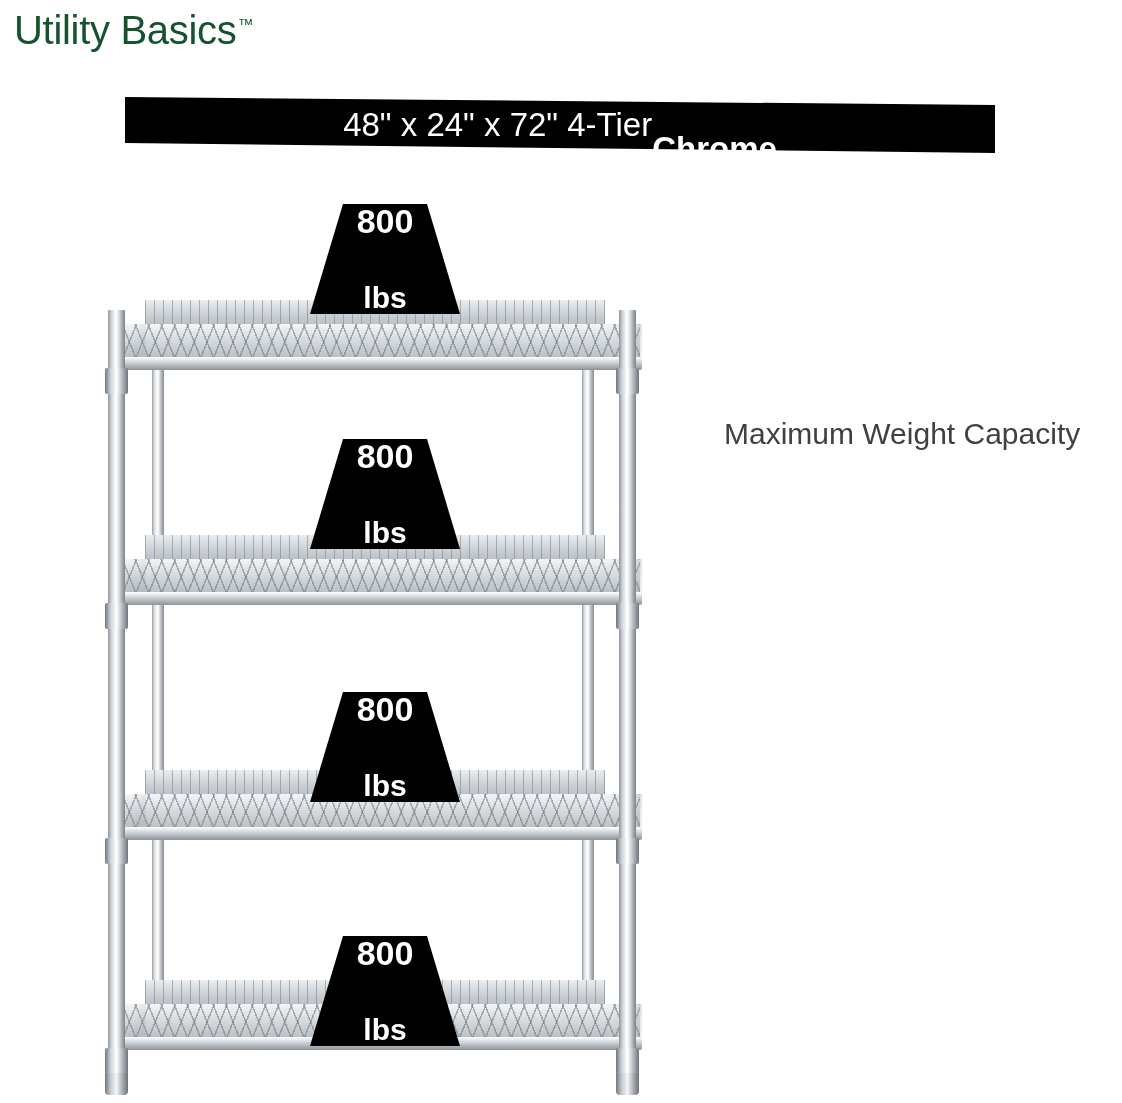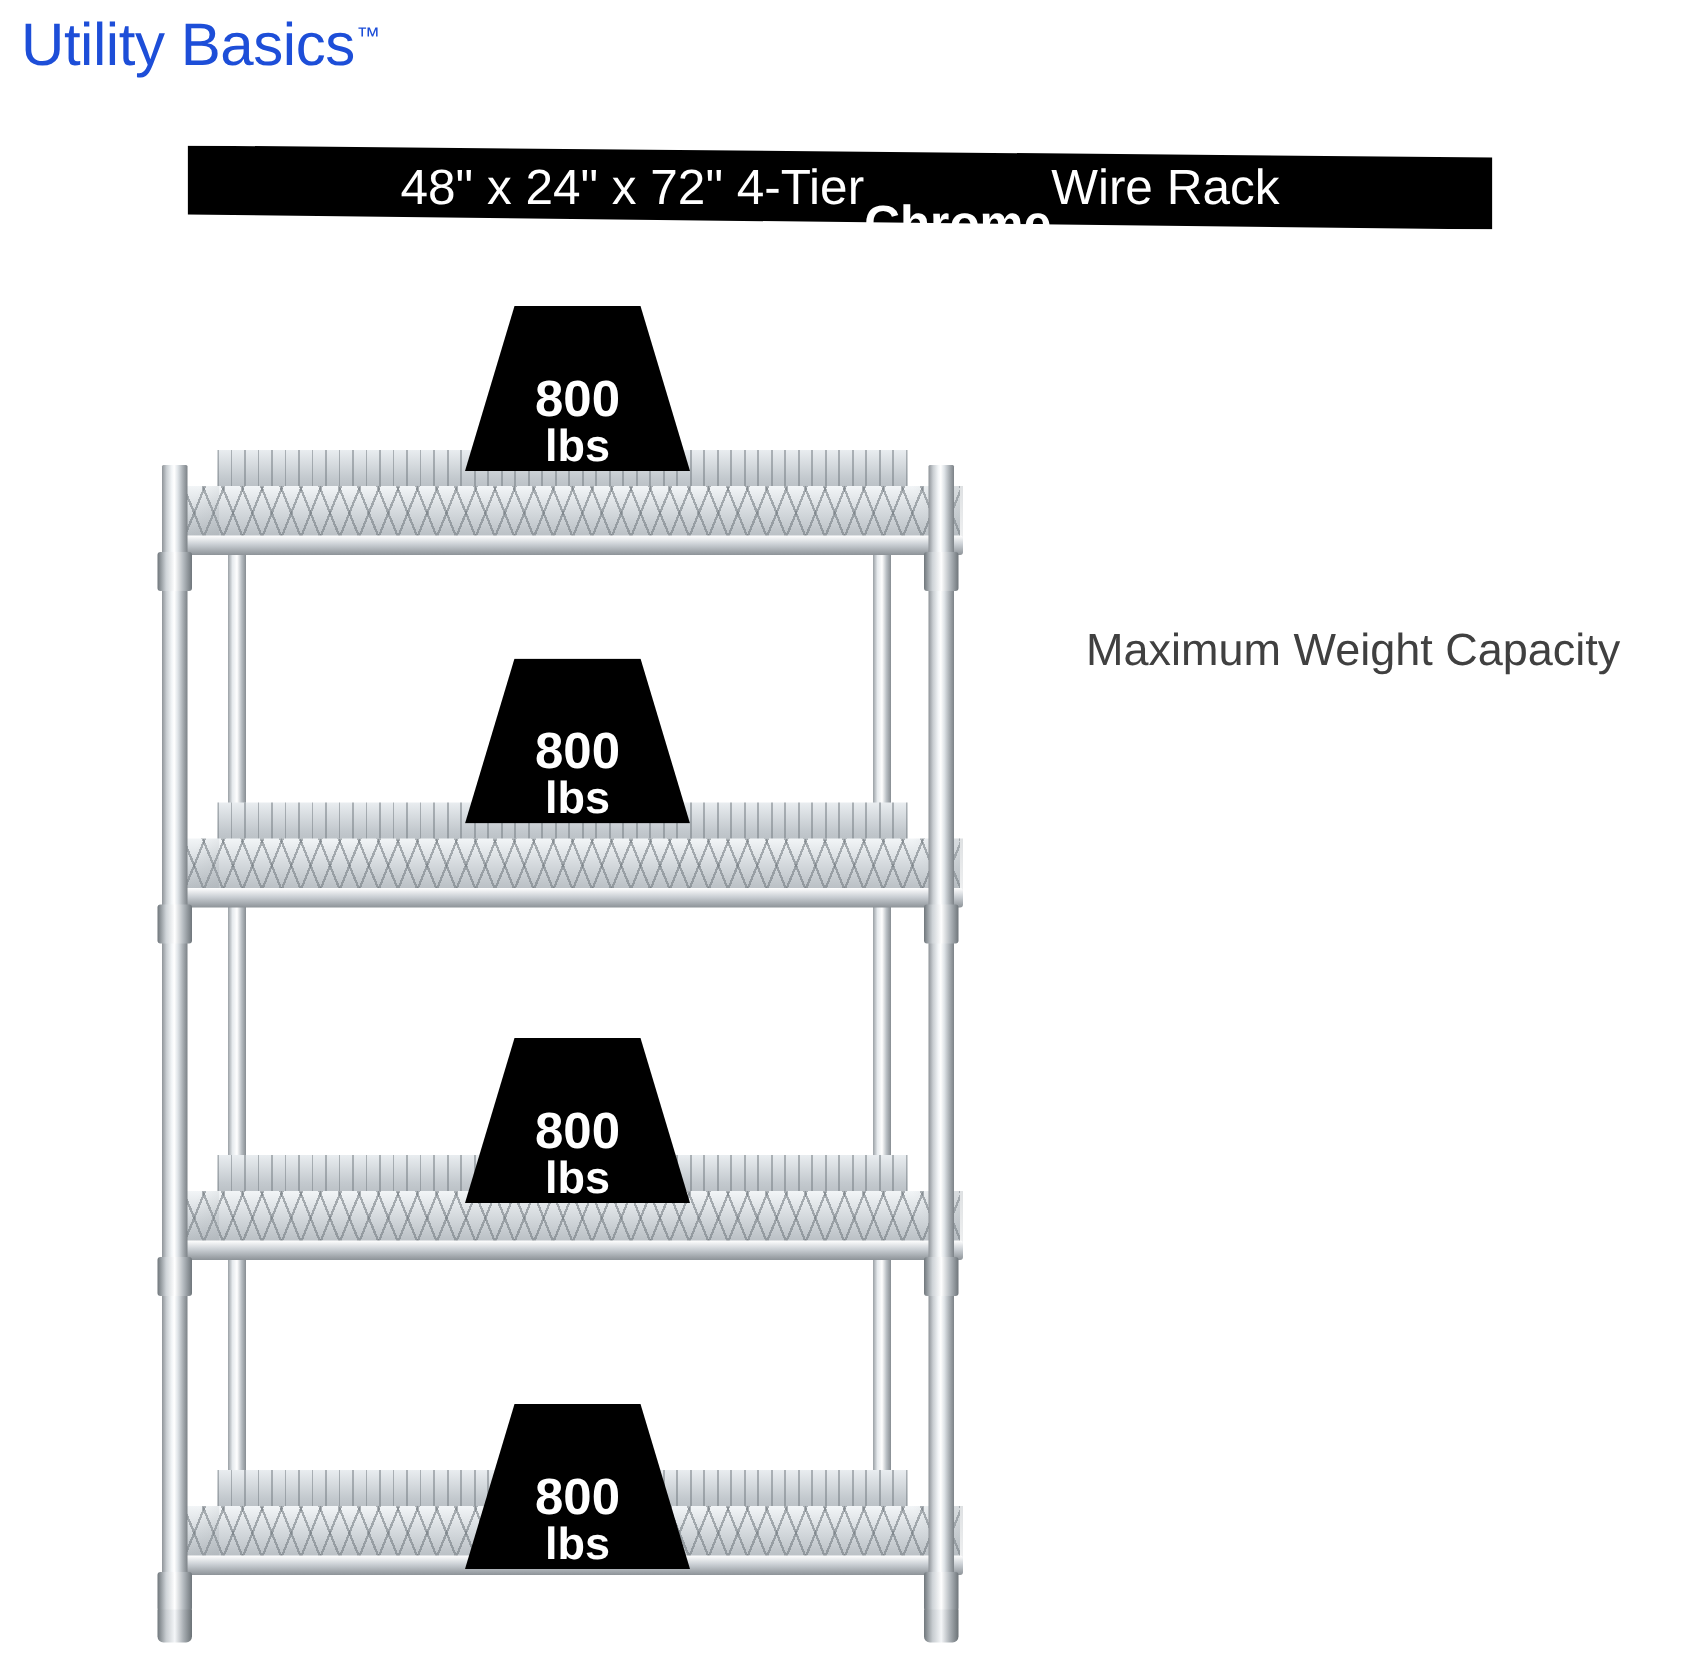--- a/index.html
+++ b/index.html
@@ -17,21 +17,21 @@
   }
 
   
   .brand {
     position: absolute;
     left: 14px;
     top: 8px;
     font-size: 40px;
     font-weight: 400;
     letter-spacing: -0.3px;
-    color: #1d4ed8;
+    color: #14532d;
     white-space: nowrap;
   }
   .brand .tm {
     font-size: 16px;
     vertical-align: super;
     margin-left: 1px;
   }
 
   
   .banner {
@@ -159,21 +159,21 @@
     position: absolute;
     width: 150px;
     height: 110px;
     background: #000000;
     -webkit-clip-path: polygon(22% 0, 78% 0, 100% 100%, 0 100%);
     clip-path: polygon(22% 0, 78% 0, 100% 100%, 0 100%);
     color: #ffffff;
     display: flex;
     flex-direction: column;
     align-items: center;
-    justify-content: flex-end;
+    justify-content: space-between;
     font-weight: 700;
     line-height: 1.02;
   }
   .tag .num { font-size: 34px; }
   .tag .unit { font-size: 30px; margin-top: 0; }
 
   .tag-1 { left: 310px; top: 204px; }
   .tag-2 { left: 310px; top: 439px; }
   .tag-3 { left: 310px; top: 692px; }
   .tag-4 { left: 310px; top: 936px; }
@@ -182,21 +182,20 @@
 <body>
 
 <div class="brand">
   <span>Utility Basics</span><span class="tm">™</span>
 </div>
 
 <div class="banner"></div>
 <div class="banner-text">
   <span>48" x 24" x 72" 4-Tier </span>
     <b>Chrome</b>
-    <span> Wire Rack</span>
 </div>
 
 <div class="rack">
 
   <div class="post post-back-l"></div>
   <div class="post post-back-r"></div>
 
   <div class="shelf shelf-1">
     <div class="deck-back"></div>
     <div class="deck-top"></div>

